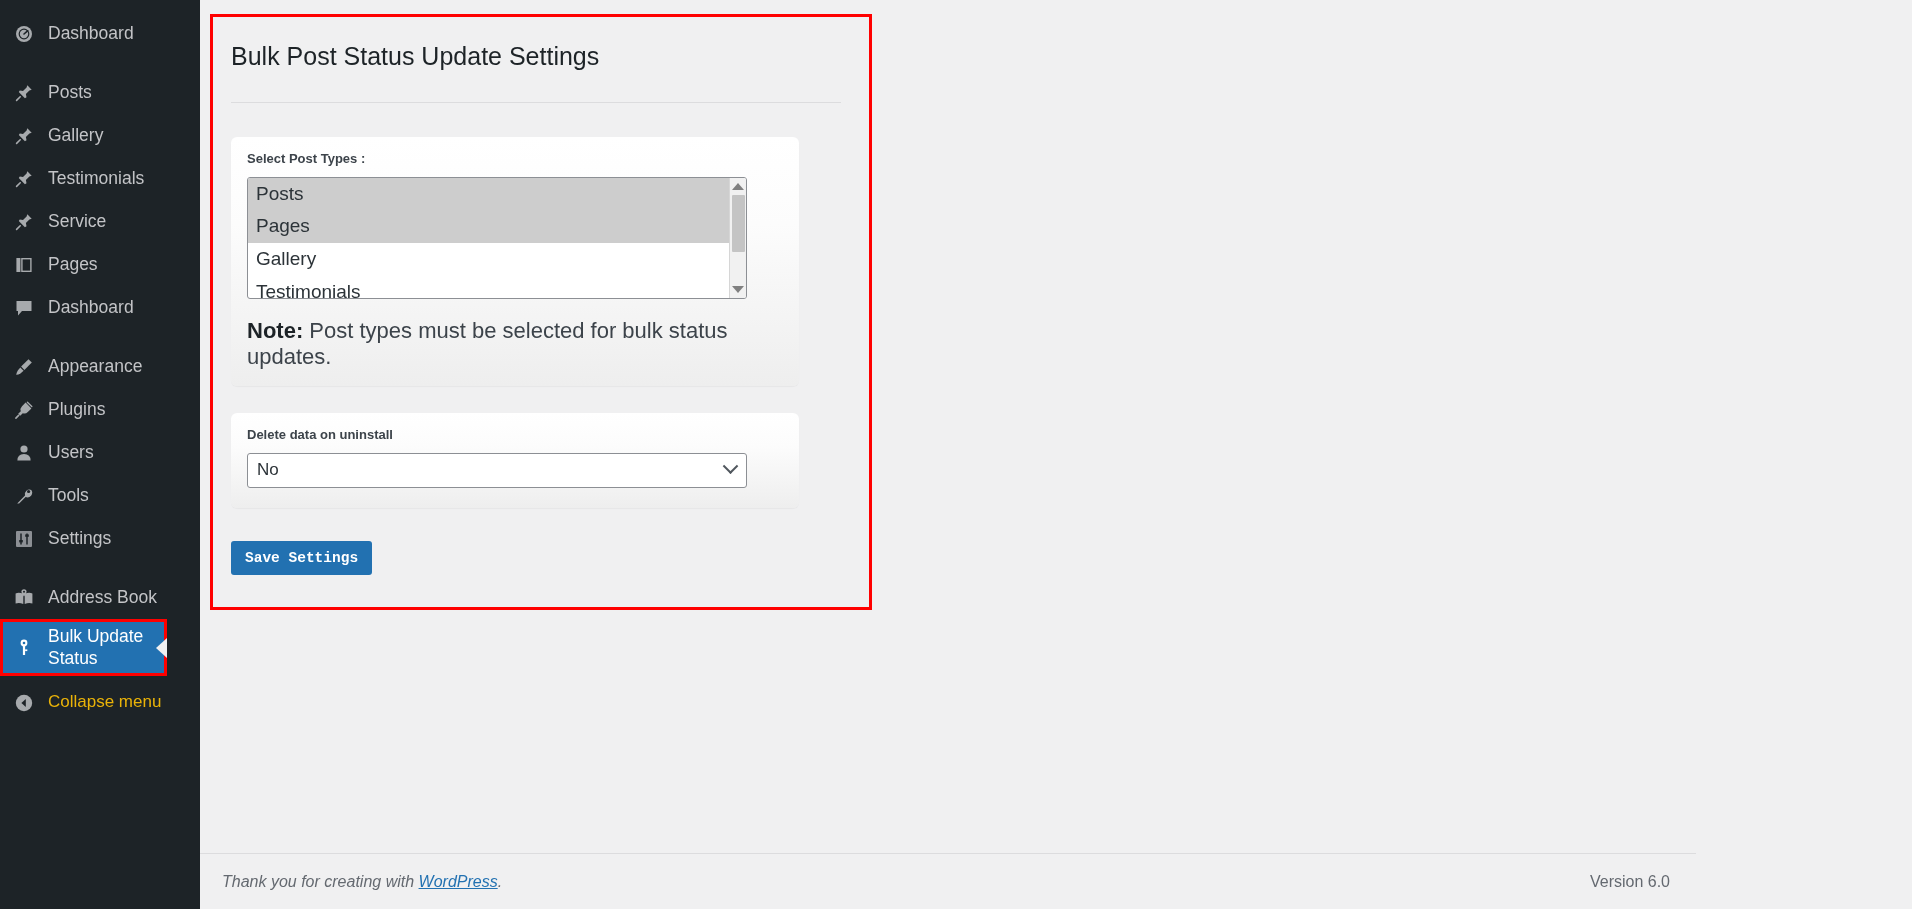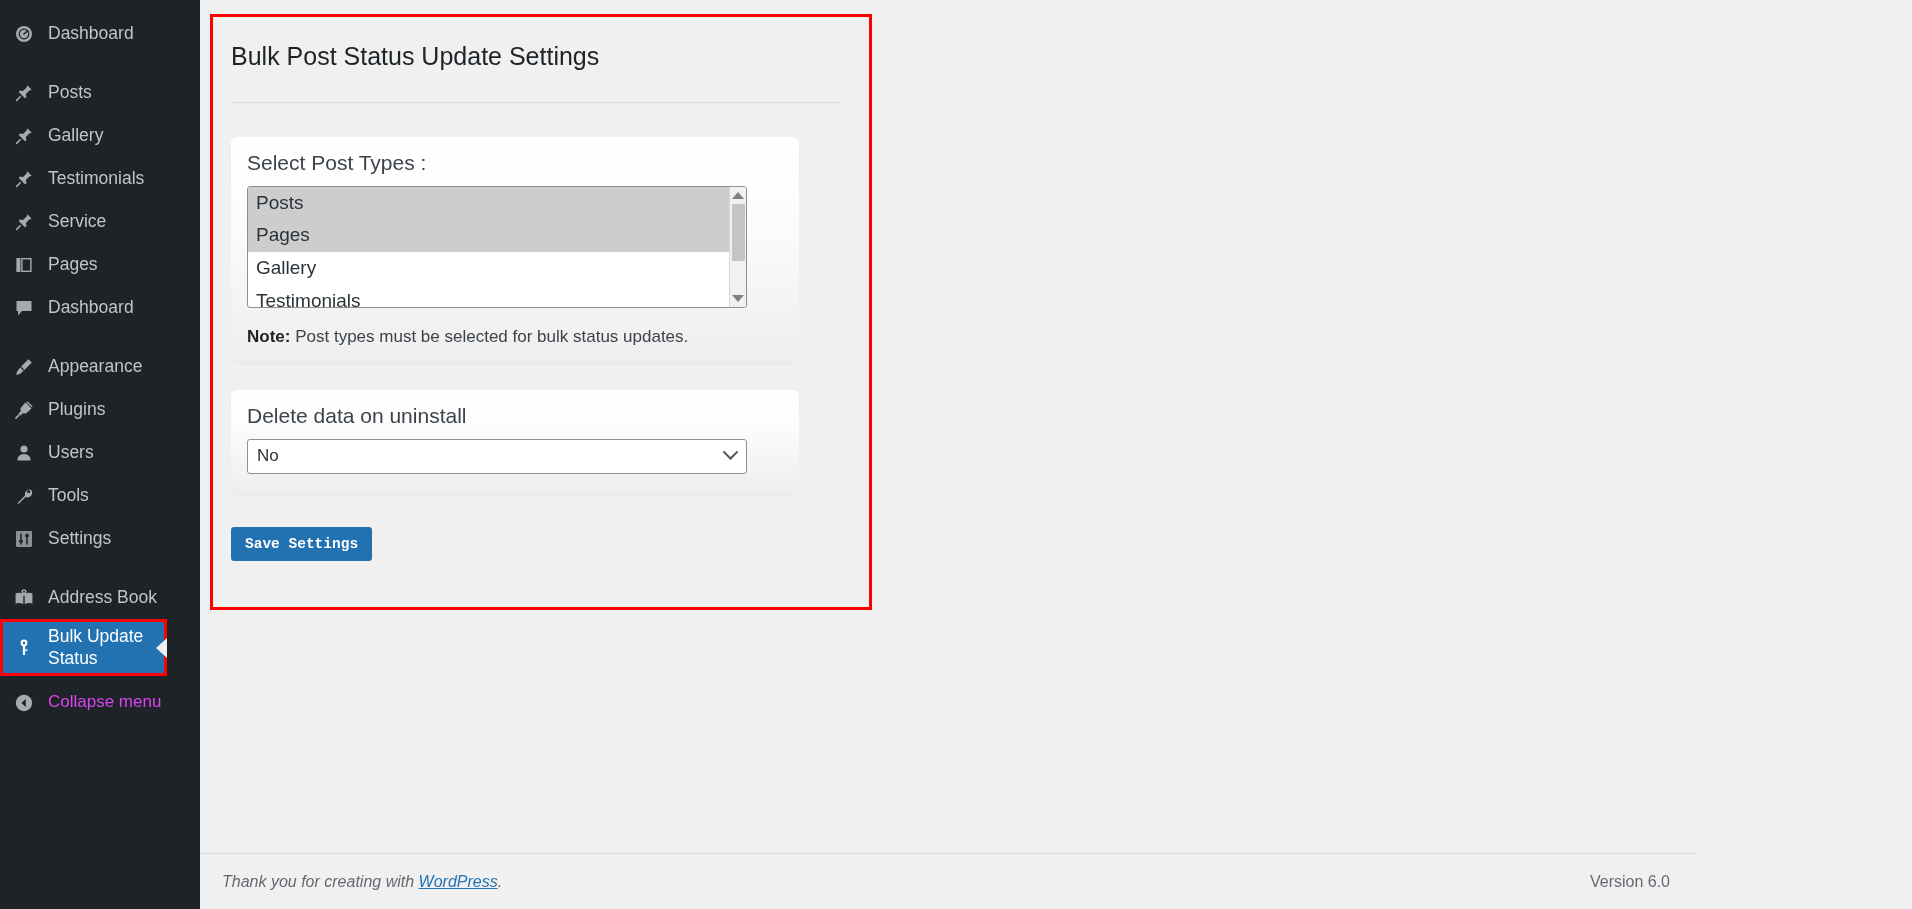--- a/index.html
+++ b/index.html
@@ -60,21 +60,21 @@
     position: absolute;
     right: -3px;
     top: 50%;
     transform: translateY(-50%);
     width: 0; height: 0;
     border-top: 10px solid transparent;
     border-bottom: 10px solid transparent;
     border-right: 11px solid #f0f0f1;
   }
 
-  .menu-item.collapse-item { color: #d946ef; font-size: 17px; margin-top: 5px; }
+  .menu-item.collapse-item { color: #eab308; font-size: 17px; margin-top: 5px; }
 
   
   #main {
     flex: 1;
     position: relative;
     height: 909px;
     background: #f0f0f1;
   }
 
   
@@ -111,24 +111,24 @@
   .card {
     margin: 34px 0 0 4px;
     width: 568px;
     background: linear-gradient(to bottom, #ffffff 0%, #fcfcfc 35%, #eeeeee 100%);
     border-radius: 6px;
     padding: 14px 16px 16px 16px;
     box-shadow: 0 1px 1px rgba(0,0,0,0.04);
   }
   .card-2 { margin-top: 27px; padding-bottom: 20px; }
   .card-label {
-    font-size: 21px;
+    font-size: 13px;
     color: #3c434a;
     margin-bottom: 11px;
-    font-weight: 400;
+    font-weight: 700;
   }
 
   
   .listbox {
     width: 500px;
     height: 122px;
     border: 1px solid #8c8f94;
     border-radius: 3px;
     background: #fff;
     position: relative;
@@ -163,21 +163,21 @@
   .sb-thumb {
     width: 13px;
     height: 57px;
     background: #c4c4c4;
     border-radius: 1px;
   }
   .sb-track { flex: 1; }
 
   .note {
     margin-top: 19px;
-    font-size: 17px;
+    font-size: 22px;
     color: #3c434a;
   }
   .note b { font-weight: bold; color: #1d2327; }
 
   
   .wp-select {
     width: 500px;
     height: 35px;
     border: 1px solid #8c8f94;
     border-radius: 3px;

